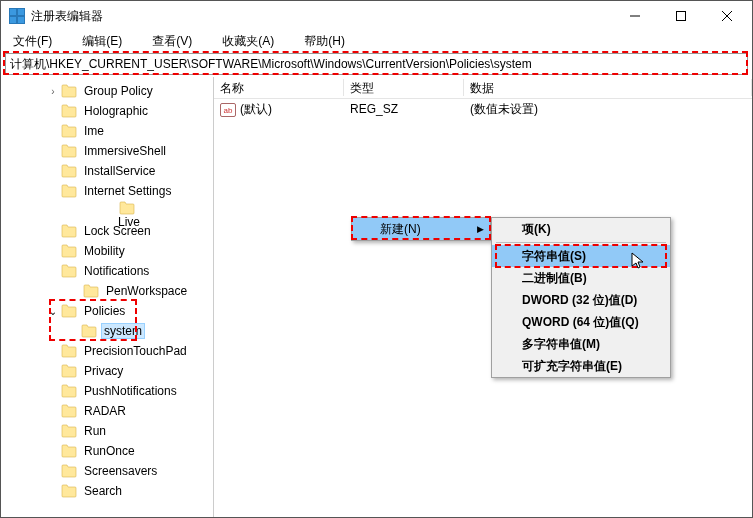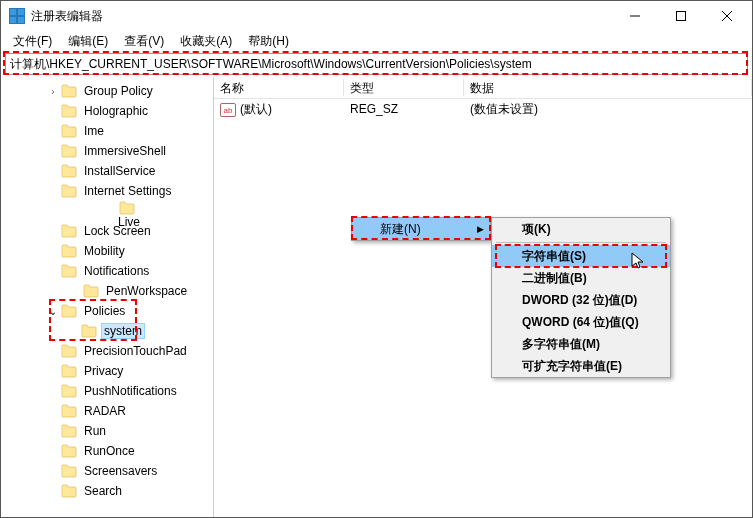--- a/index.html
+++ b/index.html
@@ -6,21 +6,21 @@
 body { background: #fff; width: 753px; height: 518px; overflow: hidden; position: relative; border: 1px solid #555; }
 
 .titlebar { height: 30px; display: flex; align-items: center; padding: 0 2px 0 8px; }
 .titlebar .app-icon { width: 16px; height: 16px; margin-right: 6px; display: flex; flex-wrap: wrap; }
 .titlebar .app-icon span { width: 8px; height: 8px; background: #3b99e0; border: 1px solid #2878b8; }
 .titlebar .title { flex: 1; }
 .titlebar .win-controls { display: flex; }
 .titlebar .win-btn { width: 46px; height: 30px; display: flex; align-items: center; justify-content: center; cursor: pointer; }
 .titlebar .win-btn svg { width: 10px; height: 10px; }
 
-.menubar { height: 20px; display: flex; align-items: center; padding: 0 4px; }
+.menubar { height: 20px; display: flex; align-items: center; padding: 0 4px; gap: 14px; }
 .menubar .menu-item { padding: 2px 8px; cursor: pointer; }
 
 .addressbar { height: 22px; border: 1px solid #999; margin: 2px 4px; display: flex; align-items: center; padding: 0 4px; }
 
 .content { display: flex; height: calc(100% - 76px); }
 .tree-panel { width: 213px; border-right: 1px solid #ccc; overflow: auto; position: relative; padding-top: 4px; }
 .tree-panel::-webkit-scrollbar { width: 17px; height: 17px; }
 .tree-panel::-webkit-scrollbar-thumb { background: #c1c1c1; }
 .tree-panel::-webkit-scrollbar-track { background: #f1f1f1; }
 

